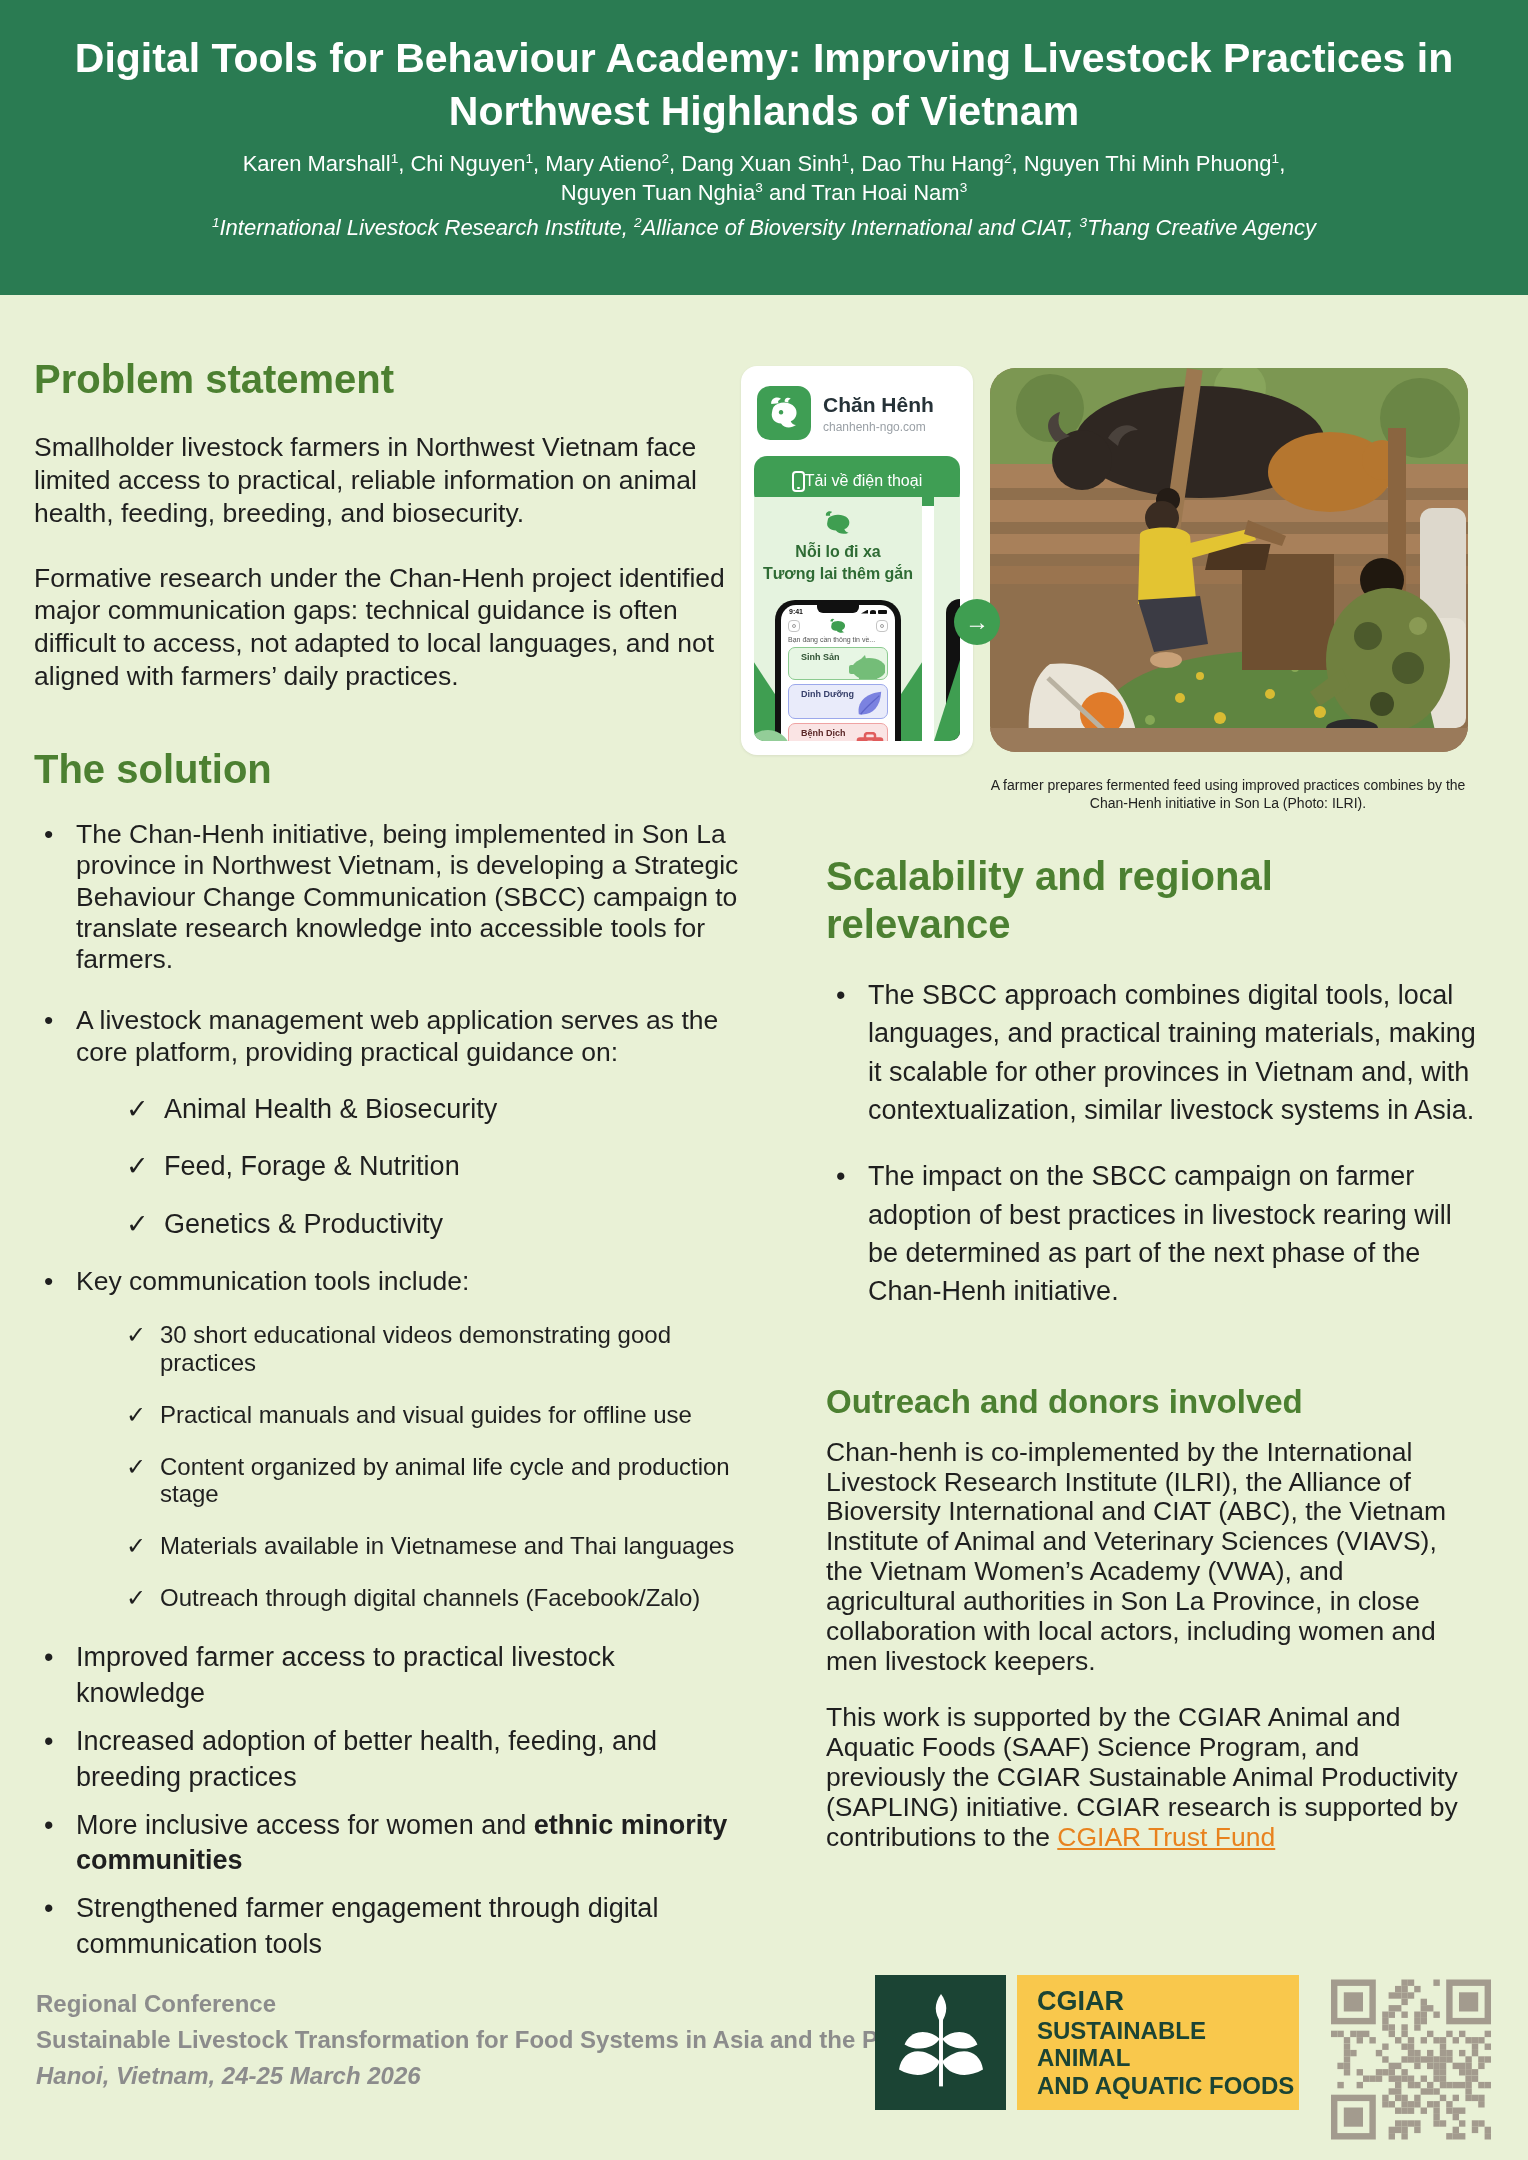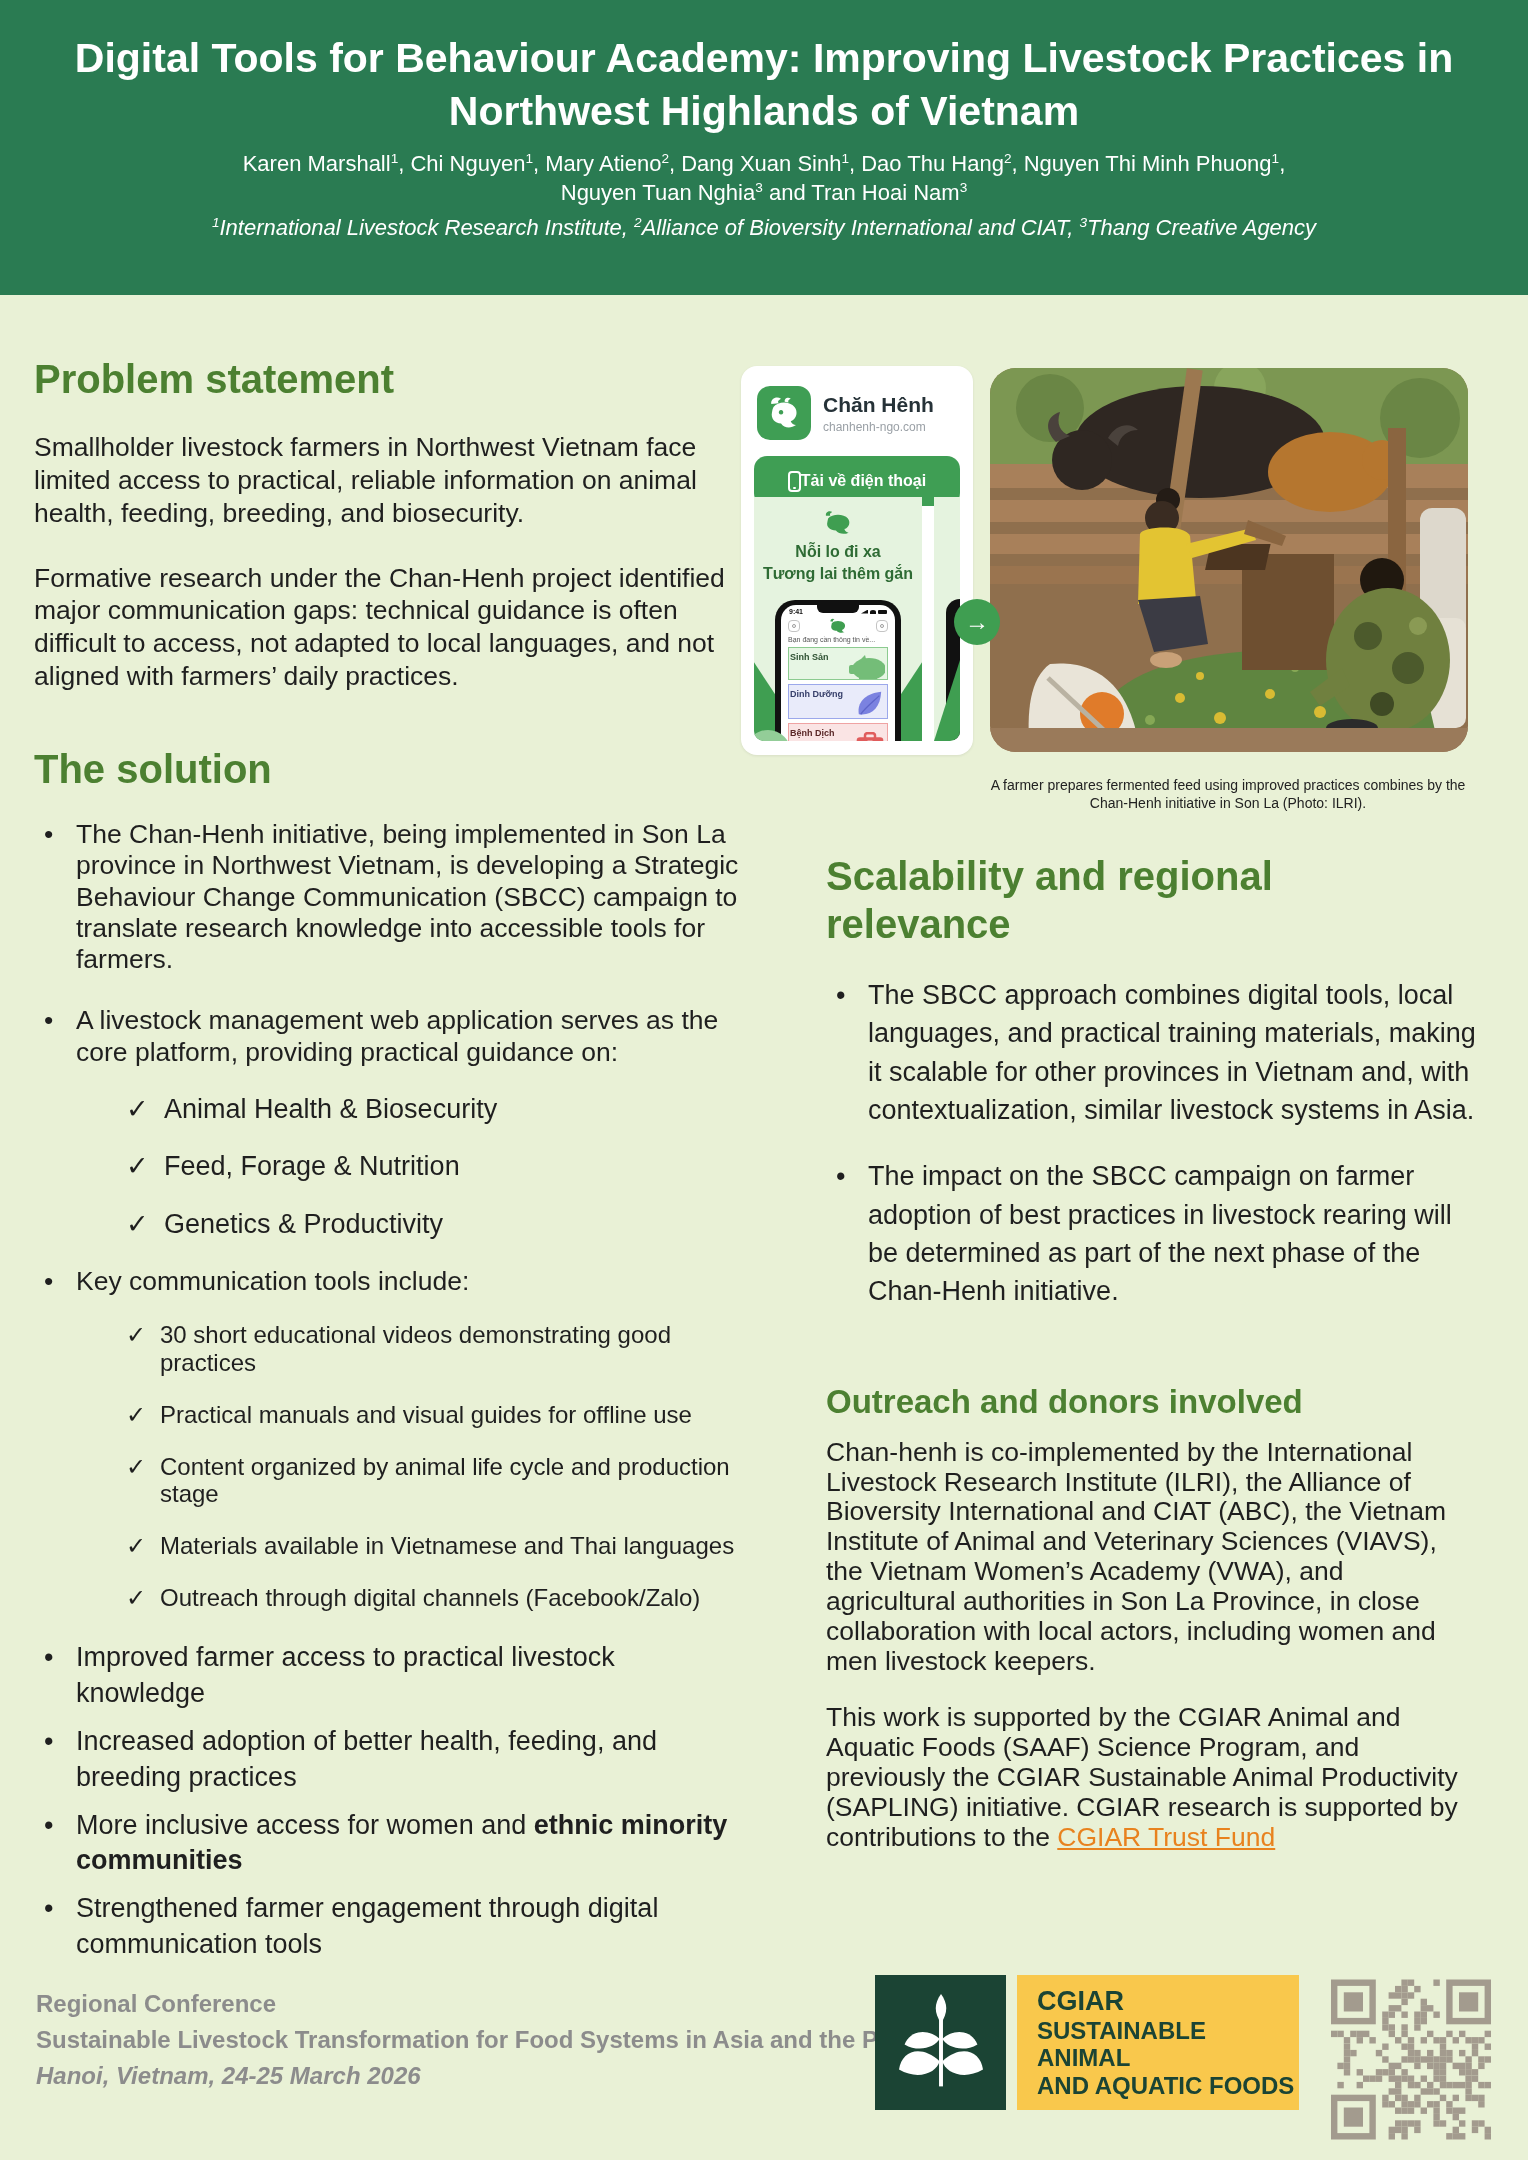--- a/index.html
+++ b/index.html
@@ -54,21 +54,21 @@
   .partners p{margin-top:16px;font-size:26.5px;line-height:1.13;}
   .partners p+p{margin-top:26px;}
   .trust{color:var(--link-orange);text-decoration:underline;cursor:pointer;}
 
   
   .appcard{position:absolute;left:741px;top:366px;width:232px;height:389px;background:#fff;border-radius:16px;box-shadow:0 1px 3px rgba(0,0,0,.08);}
   .app-head{display:flex;align-items:center;gap:12px;padding:20px 16px 0 16px;}
   .app-ic{width:54px;height:54px;border-radius:13px;background:var(--app-green);display:flex;align-items:center;justify-content:center;flex:0 0 54px;}
   .app-name{font-weight:bold;font-size:21px;color:#263238;line-height:1.2;}
   .app-url{font-size:12px;color:#9aa0a6;margin-top:3px;}
-  .dl-btn{margin:16px 13px 0 13px;height:50px;border-radius:13px;background:var(--app-green);color:#fff;display:flex;align-items:center;justify-content:center;gap:0;font-size:16px;font-weight:bold;}
+  .dl-btn{margin:16px 13px 0 13px;height:50px;border-radius:13px;background:var(--app-green);color:#fff;display:flex;align-items:center;justify-content:center;gap:0;font-size:16px;}
   .ph-glyph{width:13px;height:21px;border:2px solid #fff;border-radius:4px;display:inline-block;position:relative;}
   .ph-glyph::after{content:"";position:absolute;left:3px;bottom:1px;width:3px;height:2px;background:#fff;border-radius:1px;}
   .promo{position:absolute;left:13px;top:131px;width:168px;height:244px;background:#E5F3DF;overflow:hidden;border-radius:0 0 0 10px;}
   .promo-sliver{position:absolute;right:13px;top:131px;width:26px;height:244px;background:#E5F3DF;overflow:hidden;border-radius:0 0 10px 0;}
   .promo .buf{display:block;margin:12px auto 0;}
   .tag{font-size:16px;font-weight:bold;color:#2E6B34;text-align:center;line-height:1.35;margin-top:6px;}
   .wedge{position:absolute;bottom:0;width:52px;height:96px;background:#3F9E51;}
   .wedge.wl{left:0;clip-path:polygon(0 100%,0 18%,100% 100%);}
   .wedge.wr{right:0;clip-path:polygon(100% 100%,100% 18%,0 100%);}
   .sliver-wedge{position:absolute;bottom:0;left:0;width:100%;height:90px;background:#3F9E51;clip-path:polygon(100% 100%,100% 10%,0 100%);}
@@ -79,21 +79,21 @@
   .sbar{display:flex;justify-content:space-between;align-items:center;padding:3px 8px 0 8px;font-size:7px;font-weight:bold;color:#111;}
   .sicons{display:flex;gap:2px;align-items:center;}
   .sicons i{display:block;background:#111;}
   .si-sig{width:7px;height:4px;clip-path:polygon(0 100%,100% 0,100% 100%);}
   .si-wifi{width:6px;height:4px;border-radius:50% 50% 0 0;}
   .si-bat{width:9px;height:4px;border-radius:1px;}
   .appbar{display:flex;justify-content:space-between;align-items:center;padding:3px 7px 0 7px;}
   .mini-btn{width:12px;height:12px;border:1px solid #c4c4c4;border-radius:4px;position:relative;}
   .mini-btn::after{content:"";position:absolute;inset:3px;border:1px solid #9e9e9e;border-radius:50%;}
   .prompt{font-size:7px;color:#555;padding:3px 7px 0 7px;}
-  .pcard{margin:4px 7px 0 7px;border-radius:0;padding:4px 1px;font-size:9px;font-weight:bold;position:relative;overflow:hidden;min-height:30px;}
+  .pcard{margin:4px 7px 0 7px;border-radius:7px;padding:4px 12px;font-size:9px;font-weight:bold;position:relative;overflow:hidden;min-height:30px;}
   .pcard svg{position:absolute;right:2px;bottom:0;}
   .pc1{background:#E7F6E4;border:1px solid #8CCB90;color:#2F5233;min-height:33px;}
   .pc2{background:#E9EBFA;border:1px solid #9CA8EB;color:#38406b;min-height:35px;}
   .pc3{background:#FAE4E4;border:1px solid #EFA3A3;color:#5a2727;min-height:34px;}
   .arrow{position:absolute;width:46px;height:46px;border-radius:50%;color:#fff;font-size:24px;display:flex;align-items:center;justify-content:center;z-index:3;}
   .arr-l{left:-9px;top:233px;background:#93CD98;}
   .arr-r{right:-27px;top:233px;background:#3F9E51;}
 
   
   .photo{position:absolute;left:990px;top:368px;width:478px;height:384px;border-radius:26px;overflow:hidden;}

